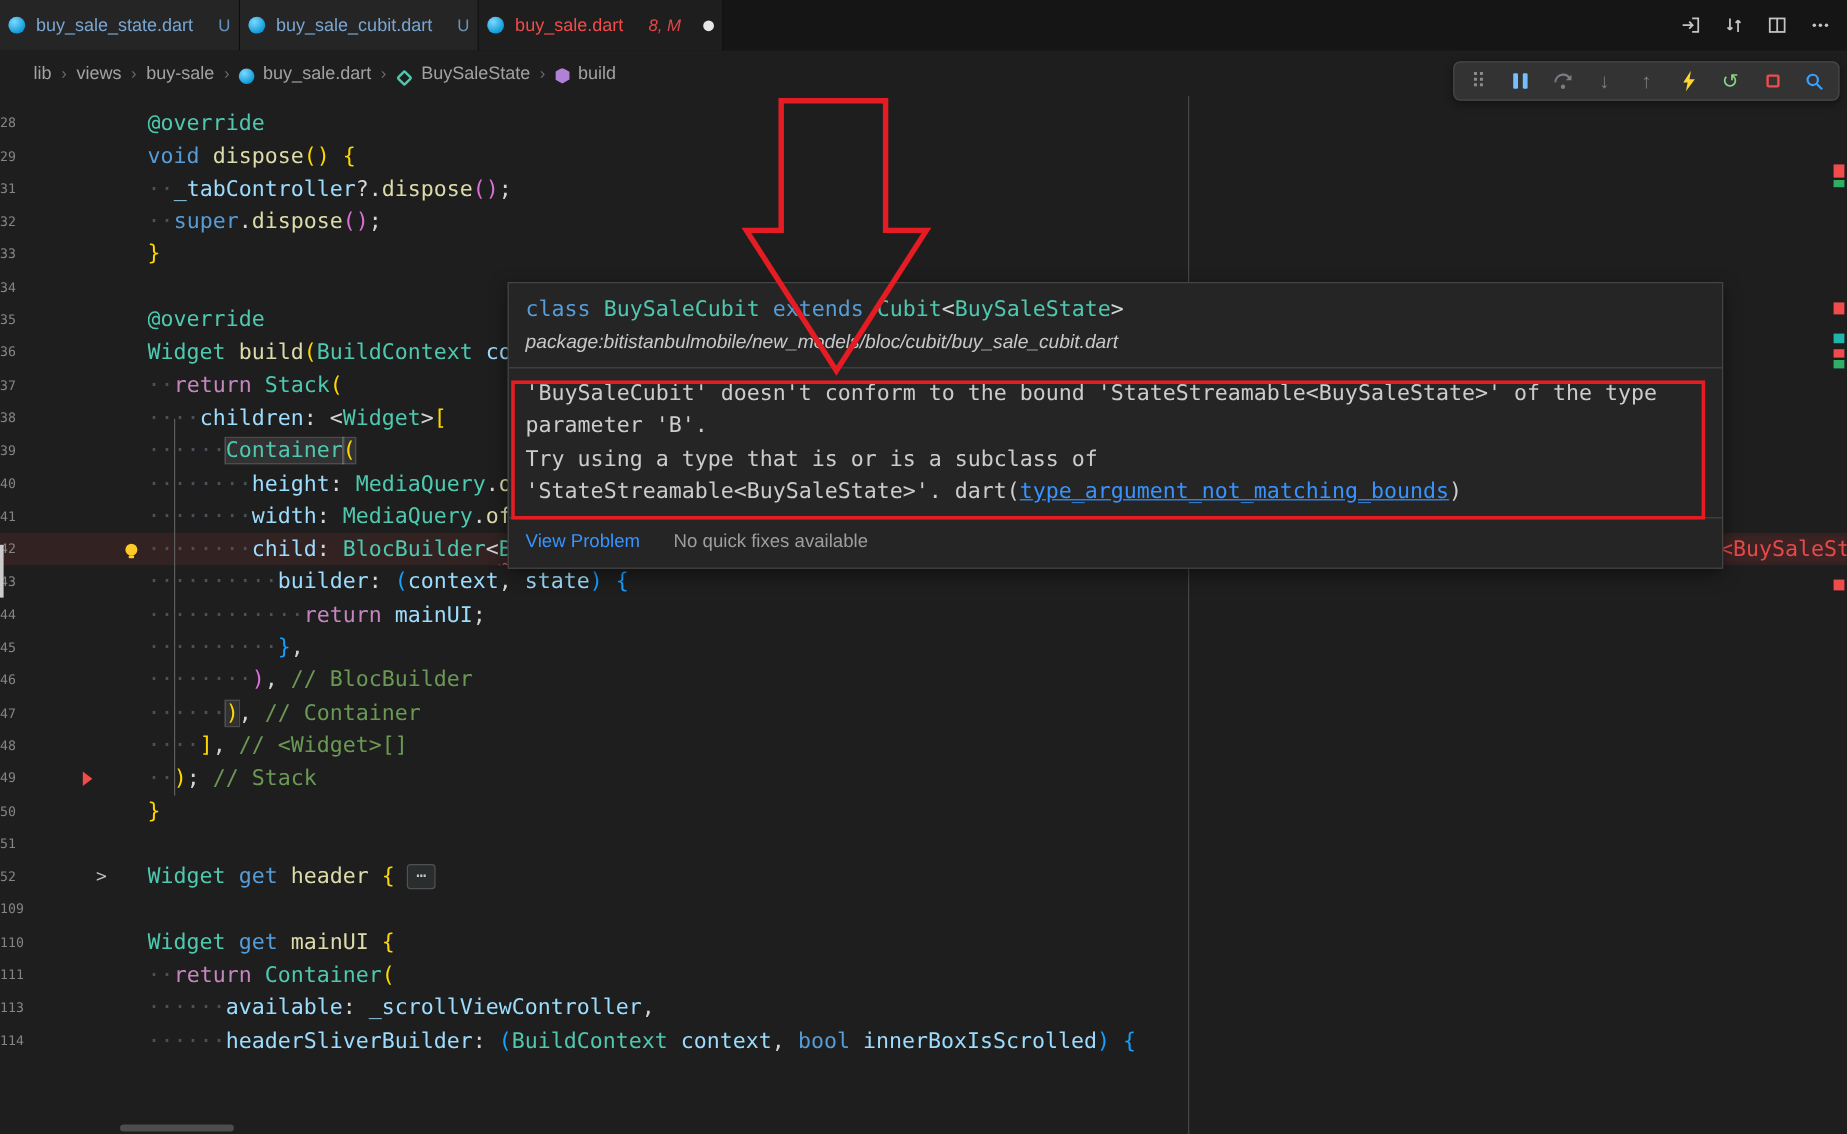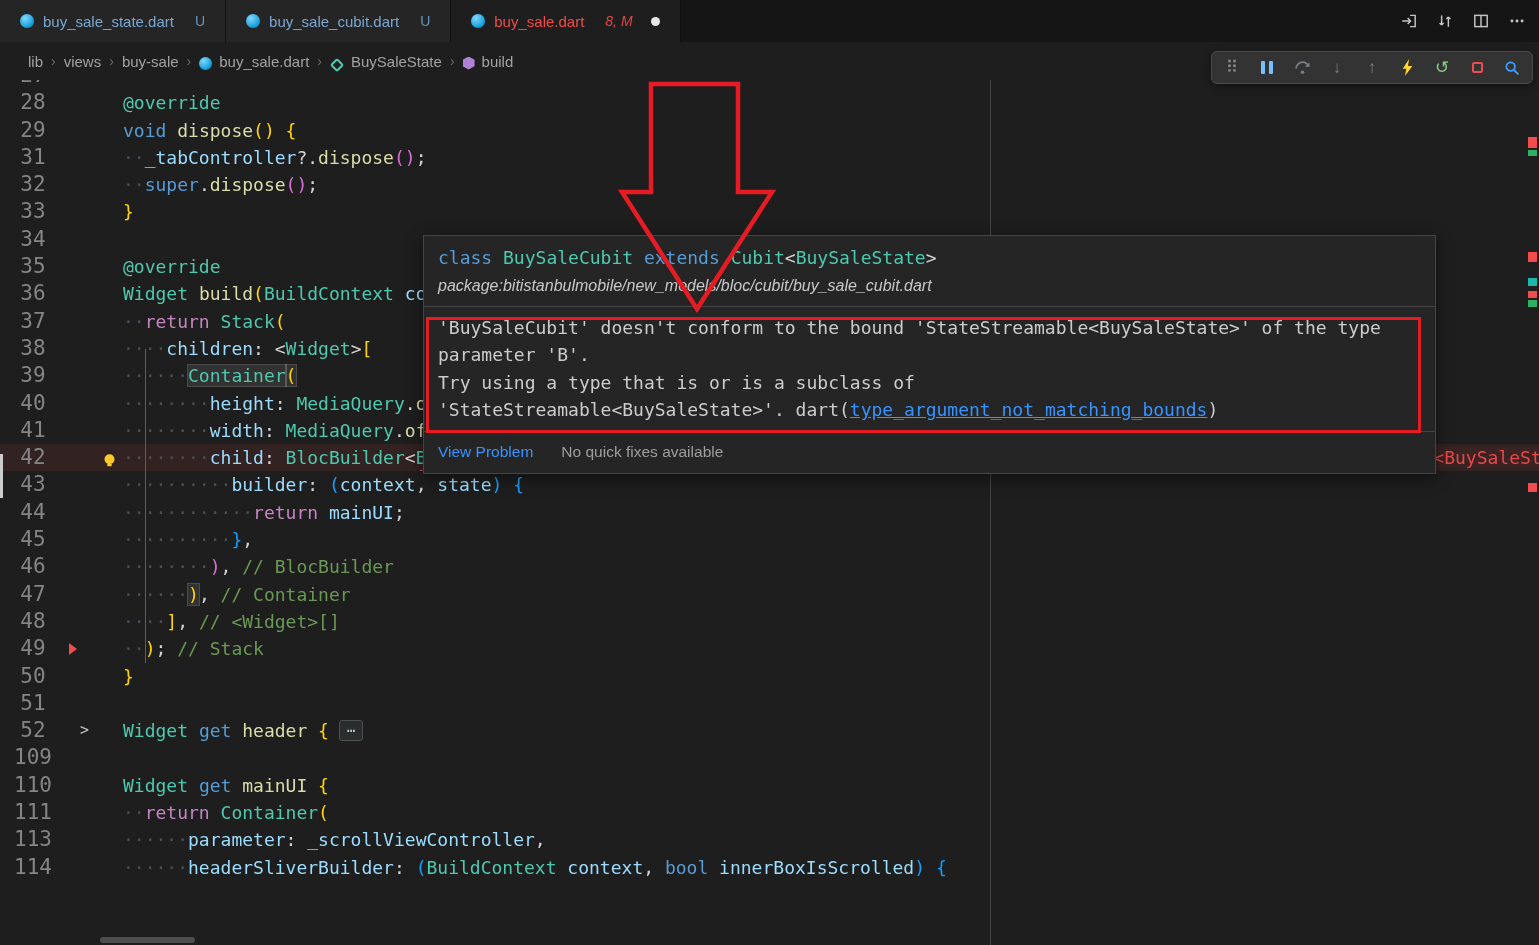--- a/index.html
+++ b/index.html
@@ -3,21 +3,21 @@
 <meta charset="utf-8">
 <style>
   * { box-sizing: border-box; margin: 0; padding: 0; }
   html,body { width:1539px; height:945px; background:var(--bg,#1e1e1e); overflow:hidden;
     font-family:"Liberation Sans", sans-serif; position:relative; }
 
   
   .tabbar { position:absolute; left:0; top:0; width:1539px; height:42px; background:#151515;
     display:flex; align-items:stretch; z-index:5; }
   .tab-list { display:flex; align-items:stretch; }
-  .tab { display:flex; align-items:center; gap:9px; padding:0 20px; background:#252526;
+  .tab { display:flex; align-items:center; gap:9px; padding:0 7px; background:#252526;
     border-right:1px solid #0f0f0f; font-size:15px; cursor:pointer; }
   .tab.active { background:#1e1e1e; }
   .tab-label { white-space:nowrap; }
   .tab-badge { margin-left:12px; font-size:14px; opacity:.92; }
   .dirty-dot { width:9px; height:9px; border-radius:50%; background:#e6e6e6; margin-left:9px; }
   .file-icon { width:14px; height:14px; border-radius:50%; flex:none;
     background:radial-gradient(circle at 35% 30%, #7fd8ff, #0d9bd8 72%); }
   .tab-actions { position:absolute; right:8px; top:0; height:42px; display:flex; align-items:center; gap:8px; }
   .ticon { width:28px; height:28px; display:flex; align-items:center; justify-content:center;
     color:#c5c5c5; border-radius:4px; cursor:pointer; }
@@ -33,21 +33,21 @@
   .sym-icon.class-symbol { width:10px; height:10px; border:2px solid #4ec9b0; border-radius:2px;
     transform:rotate(45deg); margin:0 2px; }
   .sym-icon.method-symbol { width:12px; height:13px; background:#b180d7;
     clip-path:polygon(50% 0,100% 25%,100% 75%,50% 100%,0 75%,0 25%); }
 
   
   .editor { position:absolute; left:0; top:62px; width:1539px; z-index:1;
     font-family:"DejaVu Sans Mono", monospace; font-size:18px; }
   .code-line { display:flex; height:27.3px; line-height:27.3px; white-space:pre; }
   .code-line.error-line { background:rgba(255,77,77,.09); }
-  .line-num { flex:none; width:66px; text-align:center; color:var(--lineNum); font-size:21px; }
+  .line-num { flex:none; width:66px; text-align:left; color:var(--lineNum); font-size:11px; }
   .gutter-pad { flex:none; width:57px; position:relative; }
   .line-text { flex:1 1 auto; position:relative; overflow:hidden; }
   .fold-chevron { position:absolute; left:14px; top:0; color:#c2c2c2; font-size:15px; cursor:pointer; }
   .bulb { position:absolute; left:36px; top:5px; cursor:pointer; }
 
   .tk-kw{color:var(--kw)} .tk-ctl{color:var(--ctl)} .tk-typ{color:var(--typ)}
   .tk-fn{color:var(--fn)} .tk-vr{color:var(--vr)} .tk-pl{color:var(--pl)}
   .tk-cmt{color:var(--cmt)} .tk-ws{color:var(--ws)}
   .tk-b1{color:var(--b1)} .tk-b2{color:var(--b2)} .tk-b3{color:var(--b3)}
   .sq { text-decoration:underline; text-decoration-style:wavy; text-decoration-color:var(--err);
@@ -202,21 +202,21 @@
       <div class="code-line"><span class="line-num">46</span><span class="gutter-pad"></span><span class="line-text"><span class="tk-ws">········</span><span class="tk-b2">)</span><span class="tk-pl">,</span><span class="tk-pl"> </span><span class="tk-cmt">// BlocBuilder</span></span></div>
       <div class="code-line"><span class="line-num">47</span><span class="gutter-pad"></span><span class="line-text"><span class="tk-ws">······</span><span class="tk-b1 box">)</span><span class="tk-pl">,</span><span class="tk-pl"> </span><span class="tk-cmt">// Container</span></span></div>
       <div class="code-line"><span class="line-num">48</span><span class="gutter-pad"></span><span class="line-text"><span class="tk-ws">····</span><span class="tk-b1">]</span><span class="tk-pl">,</span><span class="tk-pl"> </span><span class="tk-cmt">// &lt;Widget&gt;[]</span></span></div>
       <div class="code-line"><span class="line-num">49</span><span class="gutter-pad"></span><span class="line-text"><span class="tk-ws">··</span><span class="tk-b1">)</span><span class="tk-pl">;</span><span class="tk-pl"> </span><span class="tk-cmt">// Stack</span></span></div>
       <div class="code-line"><span class="line-num">50</span><span class="gutter-pad"></span><span class="line-text"><span class="tk-b1">}</span></span></div>
       <div class="code-line"><span class="line-num">51</span><span class="gutter-pad"></span><span class="line-text"></span></div>
       <div class="code-line"><span class="line-num">52</span><span class="gutter-pad"><span class="fold-chevron">&gt;</span></span><span class="line-text"><span class="tk-typ">Widget</span><span class="tk-pl"> </span><span class="tk-kw">get</span><span class="tk-pl"> </span><span class="tk-fn">header</span><span class="tk-pl"> </span><span class="tk-b1">{</span><span class="fold-badge">⋯</span></span></div>
       <div class="code-line"><span class="line-num">109</span><span class="gutter-pad"></span><span class="line-text"></span></div>
       <div class="code-line"><span class="line-num">110</span><span class="gutter-pad"></span><span class="line-text"><span class="tk-typ">Widget</span><span class="tk-pl"> </span><span class="tk-kw">get</span><span class="tk-pl"> </span><span class="tk-fn">mainUI</span><span class="tk-pl"> </span><span class="tk-b1">{</span></span></div>
       <div class="code-line"><span class="line-num">111</span><span class="gutter-pad"></span><span class="line-text"><span class="tk-ws">··</span><span class="tk-ctl">return</span><span class="tk-pl"> </span><span class="tk-typ">Container</span><span class="tk-b1">(</span></span></div>
-      <div class="code-line"><span class="line-num">113</span><span class="gutter-pad"></span><span class="line-text"><span class="tk-ws">······</span><span class="tk-vr">parameter</span><span class="tk-pl">:</span><span class="tk-pl"> </span><span class="tk-vr">_scrollViewController</span><span class="tk-pl">,</span></span></div>
+      <div class="code-line"><span class="line-num">113</span><span class="gutter-pad"></span><span class="line-text"><span class="tk-ws">······</span><span class="tk-vr">available</span><span class="tk-pl">:</span><span class="tk-pl"> </span><span class="tk-vr">_scrollViewController</span><span class="tk-pl">,</span></span></div>
       <div class="code-line"><span class="line-num">114</span><span class="gutter-pad"></span><span class="line-text"><span class="tk-ws">······</span><span class="tk-vr">headerSliverBuilder</span><span class="tk-pl">:</span><span class="tk-pl"> </span><span class="tk-b3">(</span><span class="tk-typ">BuildContext</span><span class="tk-pl"> </span><span class="tk-vr">context</span><span class="tk-pl">,</span><span class="tk-pl"> </span><span class="tk-kw">bool</span><span class="tk-pl"> </span><span class="tk-vr">innerBoxIsScrolled</span><span class="tk-b3">)</span><span class="tk-pl"> </span><span class="tk-b3">{</span></span></div>
     </div>
 </div>
 <div class="vruler"></div>
 <div class="indent-guide-active"></div>
 <div class="git-del"></div>
 <div class="left-bar"></div>
 <div class="hscroll-thumb"></div>
 
 <div class="debug-toolbar">

